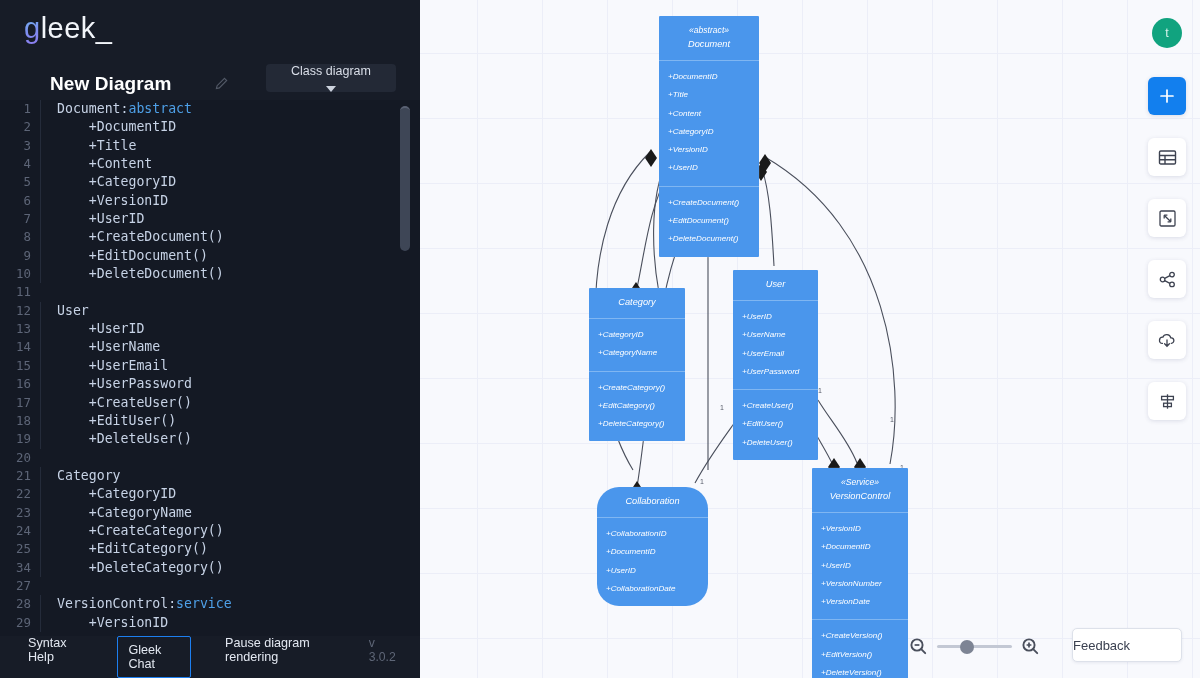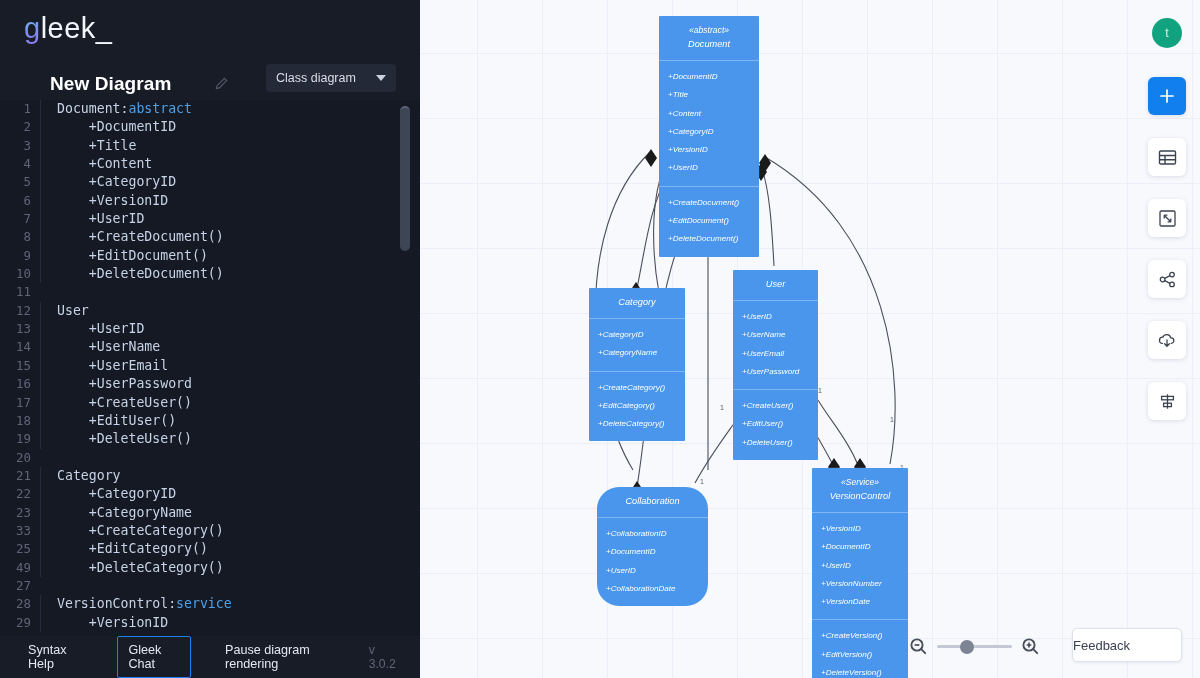--- a/index.html
+++ b/index.html
@@ -27,21 +27,21 @@
   }
   #title-row {
     display: flex; align-items: center; height: 40px;
     padding: 0 24px 0 50px; margin-top: 12px; position: relative; gap: 32px;
   }
   #doc-title { font-size: 19px; font-weight: 700; color: #fff; letter-spacing: .1px; }
   #pencil-icon { margin-left: 10px; width: 16px; height: 16px; opacity: .45; }
   #diagram-type-select {
     position: absolute; right: 24px; top: 0;
     width: 130px; height: 28px; background: #232936; border-radius: 4px;
-    display: flex; align-items: center; padding: 0 10px; cursor: pointer;
+    display: flex; align-items: center; padding: 0 10px; cursor: pointer; flex-direction: column;
   }
   #diagram-type-label { font-size: 12.5px; color: #d9dee8; flex: 1; }
   .caret { width: 0; height: 0; border-left: 5px solid transparent; border-right: 5px solid transparent; border-top: 6px solid #cdd3de; }
 
   
   #editor {
     position: absolute; top: 100px; left: 0; right: 0; bottom: 42px;
     background: #141924; overflow: hidden;
   }
   #code-lines { font-family: "DejaVu Sans Mono", monospace; font-size: 13.2px; line-height: 18.35px; }
@@ -54,21 +54,21 @@
   .code-txt.nobar { border-left: 1px solid transparent; }
   .kw { color: #4ea0e8; }
   #editor-scroll-track { position: absolute; right: 5px; top: 2px; width: 10px; bottom: 2px; }
   #editor-scroll-thumb {
     position: absolute; right: 5px; top: 4px; width: 10px; height: 145px;
     background: #3e4656; border-radius: 5px; border-top: 2px solid #5a6274;
   }
 
   #bottom-bar {
     position: absolute; bottom: 0; left: 0; right: 0; height: 42px;
-    display: flex; align-items: center; padding-left: 14px; gap: 16px;
+    display: flex; align-items: flex-start; padding-left: 14px; gap: 16px;
     background: #171c27;
   }
   .bb-item { font-size: 12.6px; color: #e3e8f1; padding: 0 14px; cursor: pointer; }
   .bb-item.boxed {
     border: 1.5px solid #1d7ff0; border-radius: 2px; padding: 6px 11px; margin: 0 4px;
   }
   #version { margin-left: auto; margin-right: 22px; font-size: 12.2px; color: #5e6677; }
 
   
   #canvas {
@@ -237,29 +237,29 @@
           </div>
           <div class="code-line">
             <span class="ln">22</span>
             <span class="code-txt">    +CategoryID</span>
           </div>
           <div class="code-line">
             <span class="ln">23</span>
             <span class="code-txt">    +CategoryName</span>
           </div>
           <div class="code-line">
-            <span class="ln">33</span>
+            <span class="ln">24</span>
             <span class="code-txt">    +CreateCategory()</span>
           </div>
           <div class="code-line">
             <span class="ln">25</span>
             <span class="code-txt">    +EditCategory()</span>
           </div>
           <div class="code-line">
-            <span class="ln">49</span>
+            <span class="ln">34</span>
             <span class="code-txt">    +DeleteCategory()</span>
           </div>
           <div class="code-line">
             <span class="ln">27</span>
             <span class="code-txt nobar"></span>
           </div>
           <div class="code-line">
             <span class="ln">28</span>
             <span class="code-txt">VersionControl:<span class="kw">service</span></span>
           </div>

